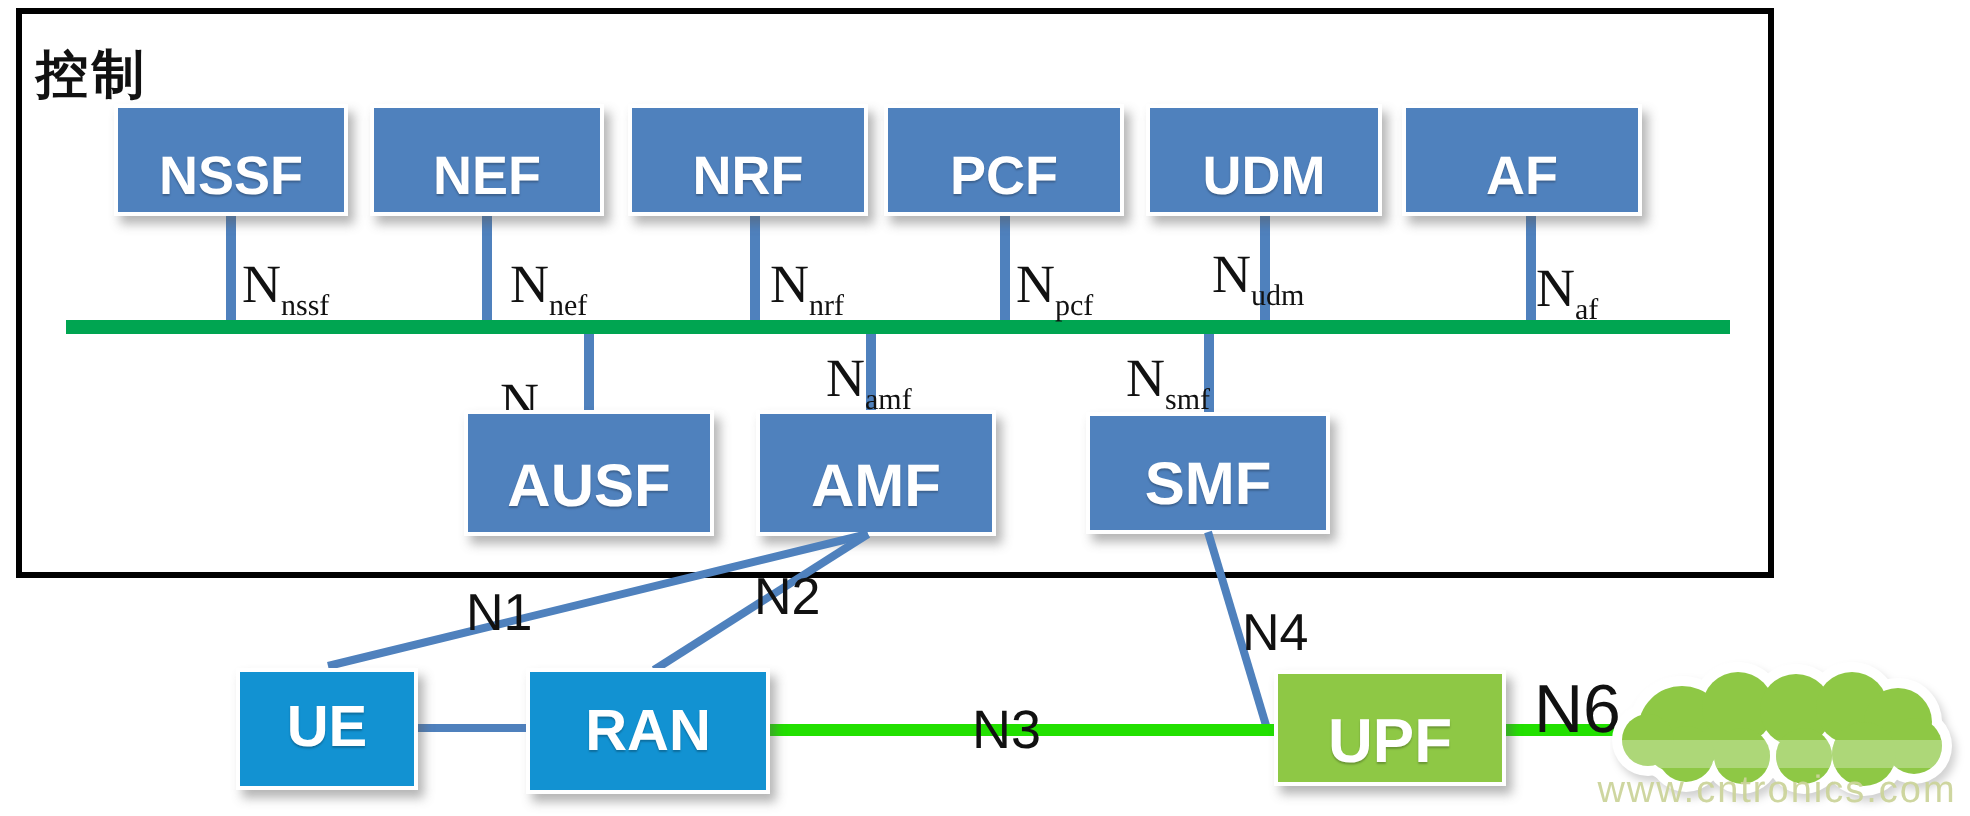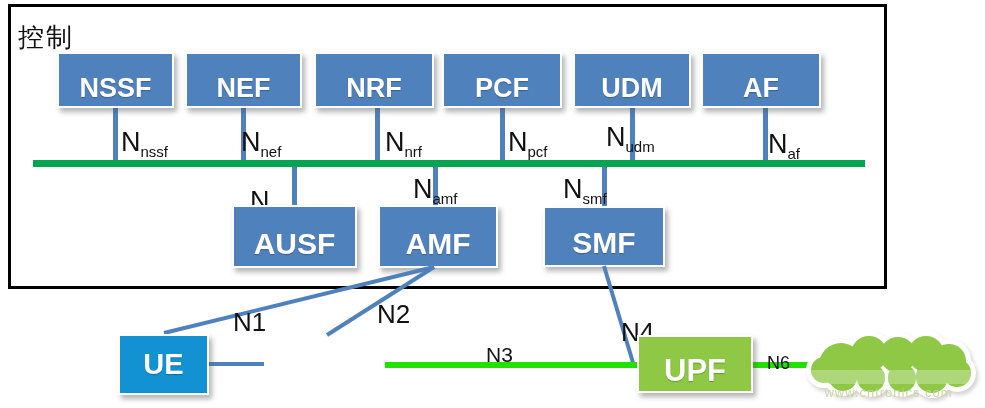--- a/index.html
+++ b/index.html
@@ -5,21 +5,21 @@
   html,body{margin:0;padding:0;background:#fff;}
   #canvas{
     position:relative;width:985px;height:408px;background:#fff;overflow:hidden;
     font-family:"Liberation Sans", sans-serif;
   }
   .control-frame{
     position:absolute;left:8px;top:4px;width:879px;height:285px;
     border:3px solid #000;box-sizing:border-box;background:transparent;
   }
   .control-title{
-    position:absolute;left:18px;top:20px;font-size:26px;font-weight:normal;color:#111;
+    position:absolute;left:18px;top:20px;font-size:26px;font-weight:bold;color:#111;
     letter-spacing:2px;
   }
   .nf-box{
     position:absolute;box-sizing:border-box;
     background:var(--box_blue);
     border:2px solid #fff;
     box-shadow:3px 4px 5px rgba(90,90,90,.45);
     display:flex;align-items:flex-end;justify-content:center;
     overflow:hidden;
   }
@@ -37,31 +37,31 @@
     position:absolute;width:5px;background:var(--line_blue);
   }
   .bus{
     position:absolute;left:33px;top:160px;width:832px;height:7px;
     background:var(--bus_green);
   }
   .glink{
     position:absolute;height:6px;background:var(--bright_green);
   }
   .iface{
-    position:absolute;color:#111;font-size:27px;line-height:1;white-space:nowrap;
+    position:absolute;color:#111;font-size:27px;line-height:1;white-space:nowrap;font-family:Liberation Serif, serif;
   }
   .iface sub{font-size:15px;line-height:1;}
   .ref-label{
-    position:absolute;color:#111;font-size:26px;line-height:1;white-space:nowrap;margin-top:16px;
+    position:absolute;color:#111;font-size:26px;line-height:1;white-space:nowrap;
   }
   .lines-overlay{position:absolute;left:0;top:0;pointer-events:none;}
   .cloud-svg{position:absolute;left:805px;top:328px;pointer-events:none;}
   .watermark{
     position:absolute;left:792px;top:385px;width:193px;text-align:center;
-    font-size:13px;color:var(--watermark_green);opacity:.95;letter-spacing:1px;
+    font-size:19px;color:var(--watermark_green);opacity:.95;letter-spacing:1px;
     white-space:nowrap;
   }
 </style>
 </head>
 <body>
 
 <div id="canvas">
 
   <div class="control-frame"></div>
   <div class="control-title">控制</div>
@@ -92,21 +92,21 @@
     <span class="nf-label">PCF</span>
   </div>
   <div class="nf-box top-row" style="left:573px;top:52px;width:118px;height:56px">
     <span class="nf-label">UDM</span>
   </div>
   <div class="nf-box top-row" style="left:701px;top:52px;width:120px;height:56px">
     <span class="nf-label">AF</span>
   </div>
 
   <div class="iface" style="left:121px;top:129px"><span>N</span><sub>nssf</sub></div>
-  <div class="iface" style="left:241px;top:129px"><span>N</span><sub>nef</sub></div>
+  <div class="iface" style="left:255px;top:129px"><span>N</span><sub>nef</sub></div>
   <div class="iface" style="left:385px;top:129px"><span>N</span><sub>nrf</sub></div>
   <div class="iface" style="left:508px;top:129px"><span>N</span><sub>pcf</sub></div>
   <div class="iface" style="left:606px;top:124px"><span>N</span><sub>udm</sub></div>
   <div class="iface" style="left:768px;top:131px"><span>N</span><sub>af</sub></div>
 
   <div class="iface" style="left:250px;top:188px"><span>N</span><sub>ausf</sub></div>
   <div class="iface" style="left:413px;top:176px"><span>N</span><sub>amf</sub></div>
   <div class="iface" style="left:563px;top:176px"><span>N</span><sub>smf</sub></div>
 
   <div class="nf-box mid-row" style="left:232px;top:205px;width:125px;height:63px">
@@ -124,26 +124,29 @@
     <line x1="434" y1="267" x2="327" y2="335" stroke="#4f81bd" stroke-width="4"></line>
     <line x1="604" y1="266" x2="634" y2="366" stroke="#4f81bd" stroke-width="4"></line>
     <line x1="208" y1="364" x2="264" y2="364" stroke="#4f81bd" stroke-width="4"></line>
   </svg>
 
   <div class="glink" style="left:385px;top:362px;width:252px"></div>
   <div class="glink" style="left:753px;top:362px;width:63px"></div>
 
   <div class="ref-label" style="left:233px;top:293px">N1</div>
   <div class="ref-label" style="left:377px;top:285px">N2</div>
-  <div class="ref-label" style="left:486px;top:328px;font-size:21px">N3</div>
+  <div class="ref-label" style="left:486px;top:352px;font-size:27px">N3</div>
   <div class="ref-label" style="left:621px;top:303px">N4</div>
-  <div class="ref-label" style="left:767px;top:338px;font-size:18px">N6</div>
+  <div class="ref-label" style="left:767px;top:338px;font-size:34px">N6</div>
 
   <div class="nf-box access-box" style="left:118px;top:334px;width:91px;height:61px">
     <span class="nf-label">UE</span>
+  </div>
+  <div class="nf-box access-box" style="left:263px;top:334px;width:122px;height:63px">
+    <span class="nf-label">RAN</span>
   </div>
   <div class="nf-box user-box" style="left:637px;top:335px;width:116px;height:58px">
     <span class="nf-label">UPF</span>
   </div>
 
   <svg class="cloud-svg" width="180" height="80" viewBox="0 0 180 80">
     <defs>
       <clipPath id="cloudclip">
         <circle cx="36" cy="37" r="22"></circle>
           <circle cx="64" cy="26" r="18"></circle>

